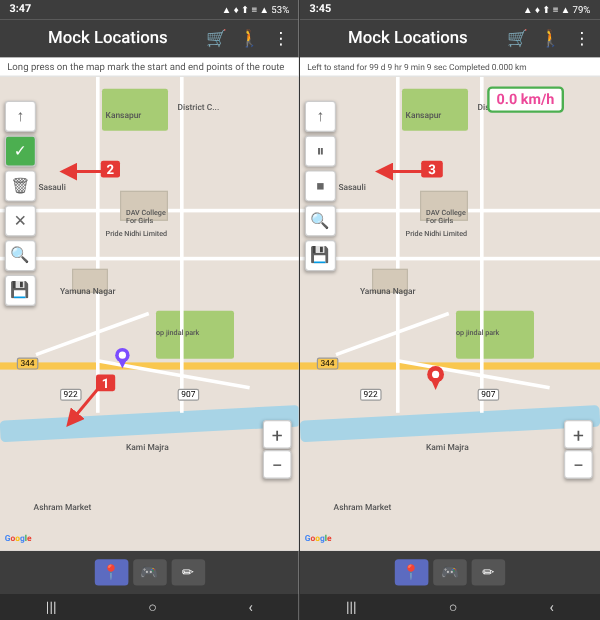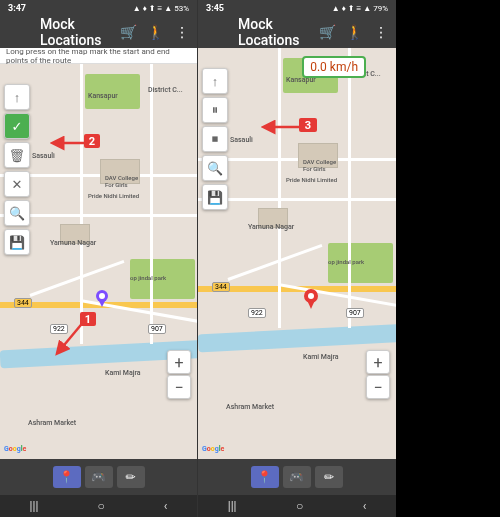--- a/index.html
+++ b/index.html
@@ -5,21 +5,21 @@
     * { margin: 0; padding: 0; box-sizing: border-box; }
     body {
       width: 500px;
       height: 517px;
       font-family: 'Roboto', Arial, sans-serif;
       display: flex;
       overflow: hidden;
       background: #000;
     }
     .phone-panel {
-      width: 198px;
+      width: 250px;
       height: 517px;
       display: flex;
       flex-direction: column;
       background: #f5f5f5;
       position: relative;
       overflow: hidden;
       border-right: 1px solid #333;
     }
     .status-bar {
       background: #3d3d3d;
@@ -204,23 +204,23 @@
     
     .speed-display {
       position: absolute;
       top: 8px;
       right: 30px;
       background: #fff;
       border: 2px solid #4CAF50;
       border-radius: 4px;
       padding: 2px 6px;
       font-size: 12px;
-      font-weight: normal;
+      font-weight: bold;
       z-index: 15;
-      color: #c2410c;
+      color: #ec4899;
     }
     .google-logo {
       position: absolute;
       bottom: 6px;
       left: 4px;
       font-size: 7px;
       font-weight: bold;
       z-index: 15;
       color: #555;
     }
@@ -381,20 +381,23 @@
 
   <div class="top-bar">
     <span class="app-title">Mock Locations</span>
     <div class="top-bar-icons">
       <span class="top-bar-icon">🛒</span>
       <span class="top-bar-icon">🚶</span>
       <span class="top-bar-icon">⋮</span>
     </div>
   </div>
 
+  <div class="instruction-bar">
+    <span style="font-size:7px;">Left to stand for 99 d 9 hr 9 min 9 sec  Completed 0.000 km</span>
+  </div>
 
   <div class="map-container">
     <div class="map-bg">
 
       <div class="map-green" style="left:85px;top:10px;width:55px;height:35px;opacity:0.7;"></div>
       <div class="map-green" style="left:130px;top:195px;width:65px;height:40px;opacity:0.7;"></div>
 
       <div class="map-river" style="left:0;top:280px;width:250px;height:18px;transform:rotate(-3deg);border-radius:4px;"></div>
 
       <div class="road-h" style="left:0;top:238px;width:250px;"></div>

